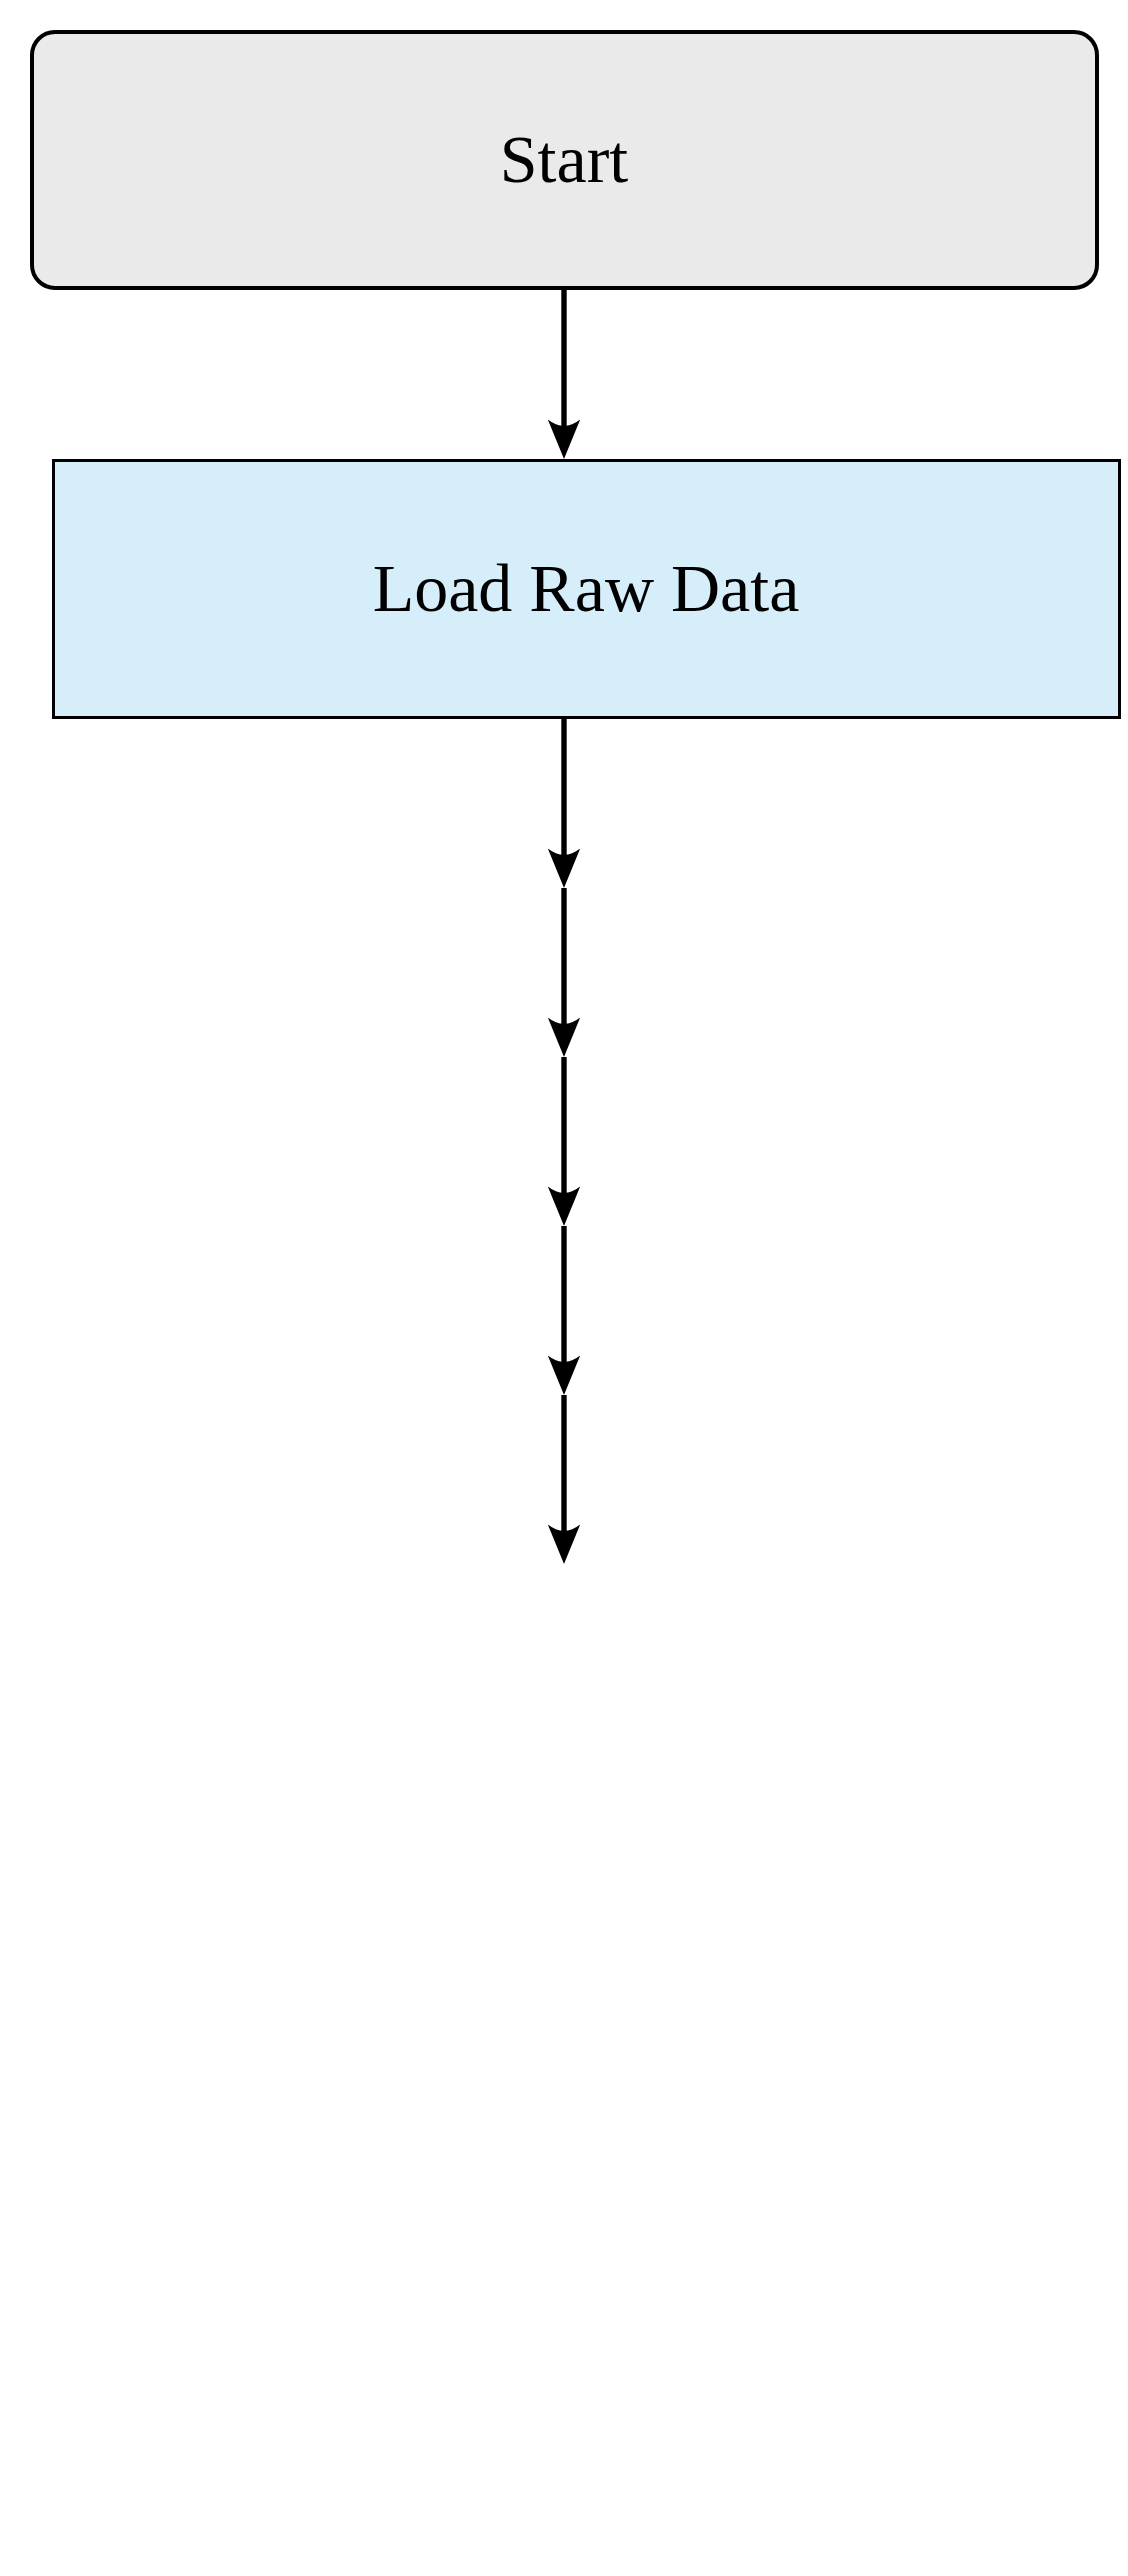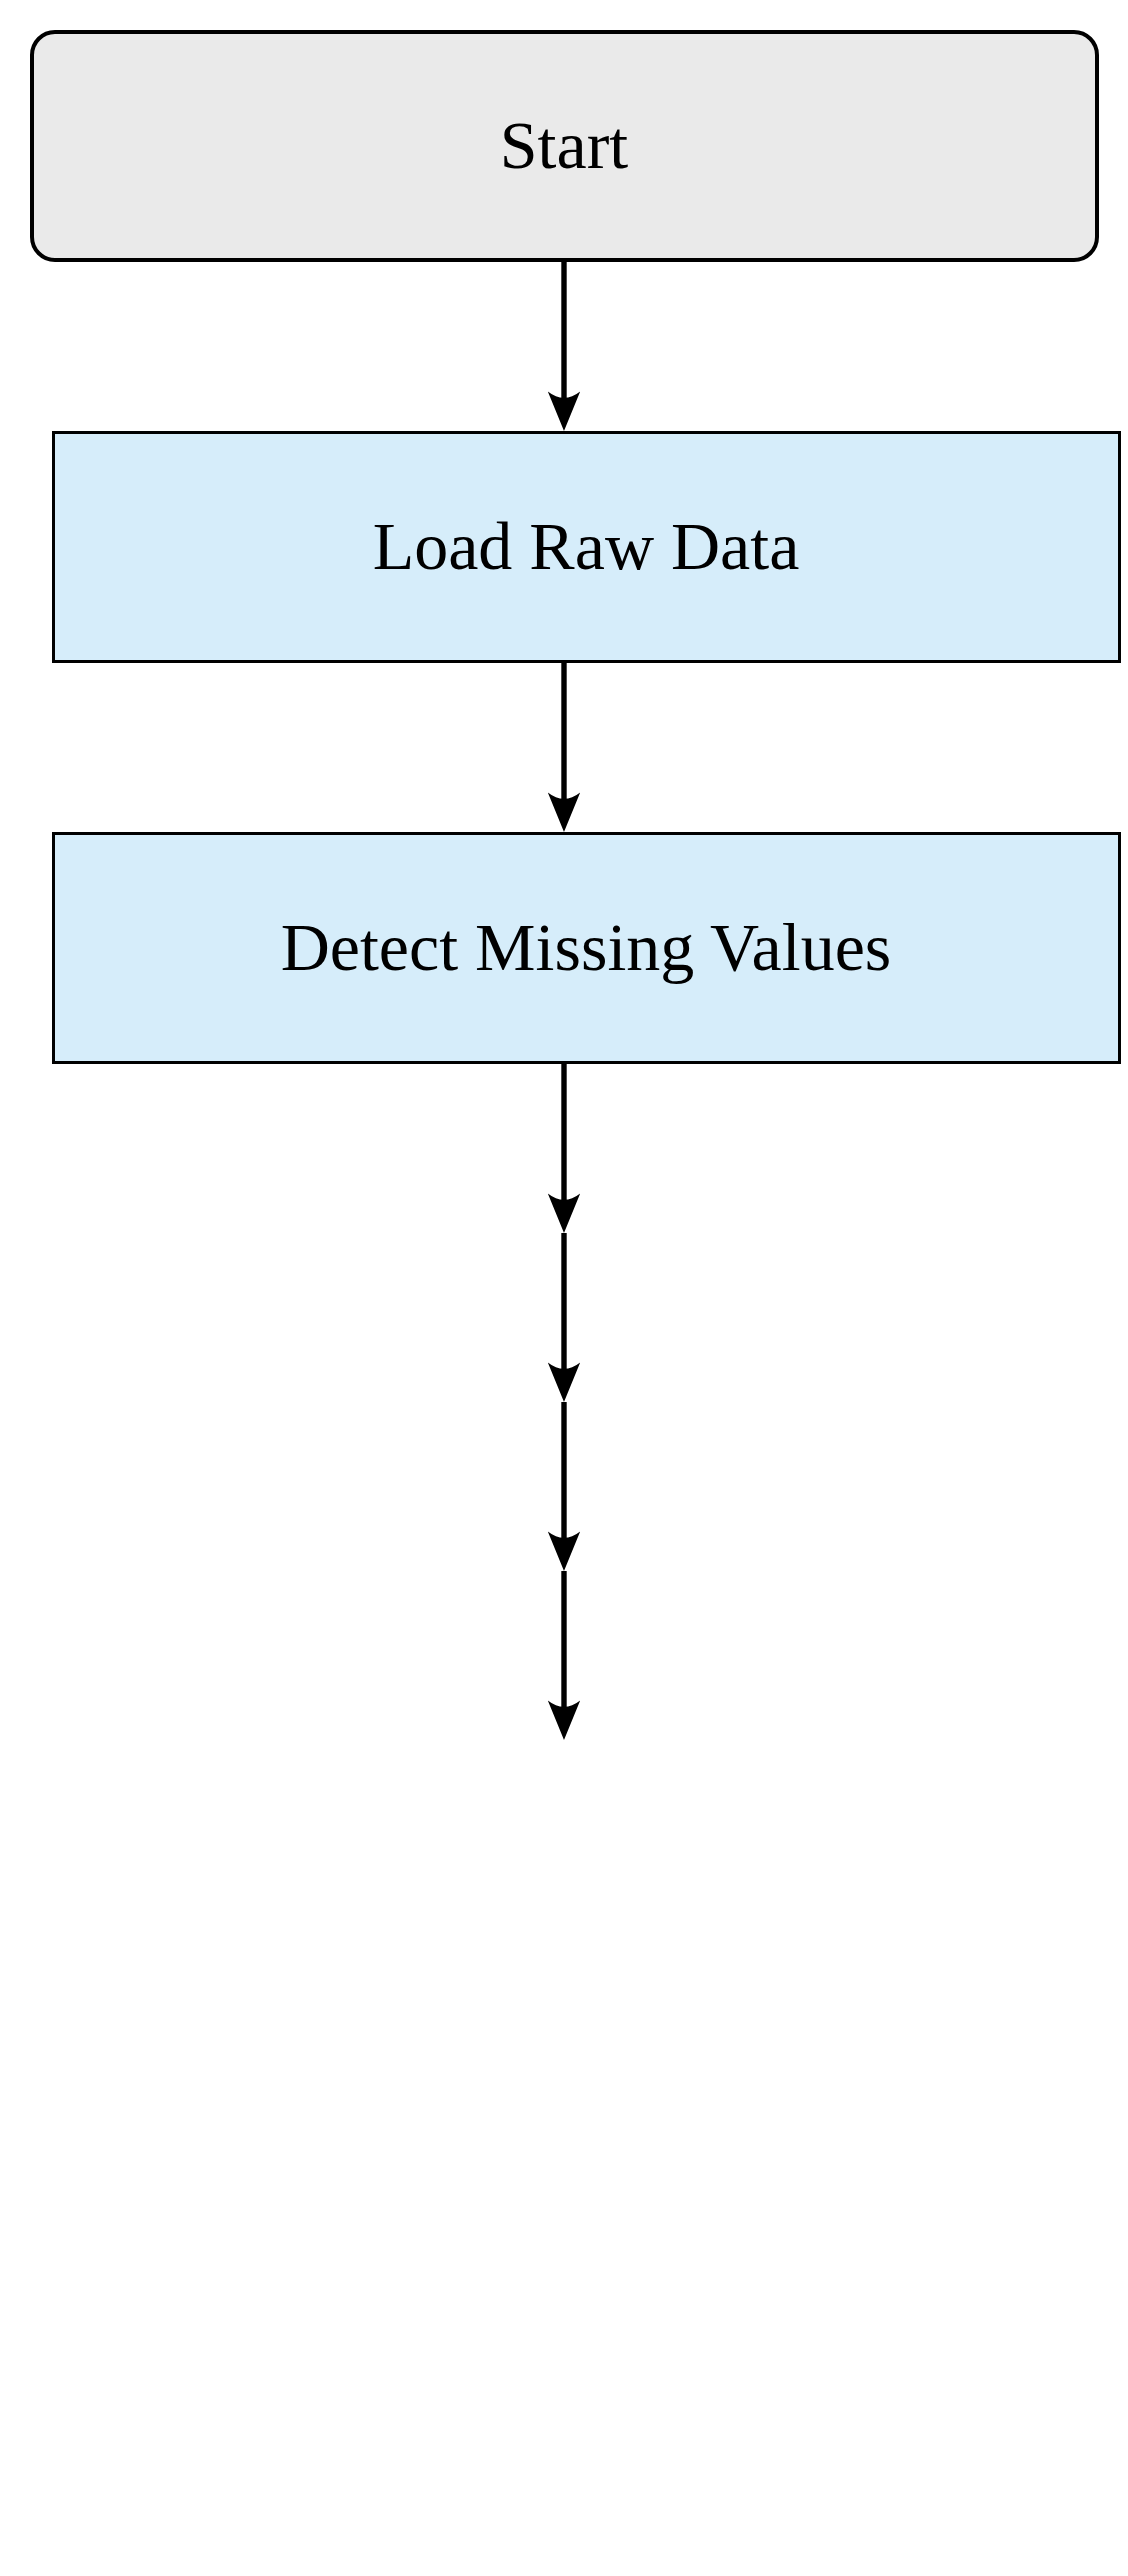--- a/index.html
+++ b/index.html
@@ -16,21 +16,21 @@
   .flowchart {
     width: 1128px;
     padding-top: 30px;
     display: flex;
     flex-direction: column;
     align-items: center;
   }
   .node {
     box-sizing: border-box;
     width: 1069px;
-    height: 232px;
+    height: 260px;
     display: flex;
     align-items: center;
     justify-content: center;
     text-align: center;
     font-size: 68px;
     line-height: 1.28;
     color: #000000;
     white-space: pre-line;
   }
   .node.terminator {
@@ -63,21 +63,20 @@
     <path d="M22,188 L4,144 Q22,158 40,144 Z" fill="#000000"></path>
   </svg>
 
   <div class="node process">Load Raw Data</div>
 
   <svg class="arrow" viewBox="0 0 44 188" xmlns="http://www.w3.org/2000/svg" aria-hidden="true">
     <line x1="22" y1="0" x2="22" y2="154" stroke="#000000" stroke-width="6"></line>
     <path d="M22,188 L4,144 Q22,158 40,144 Z" fill="#000000"></path>
   </svg>
 
-  <div class="node process">Detect Missing Values</div>
 
   <svg class="arrow" viewBox="0 0 44 188" xmlns="http://www.w3.org/2000/svg" aria-hidden="true">
     <line x1="22" y1="0" x2="22" y2="154" stroke="#000000" stroke-width="6"></line>
     <path d="M22,188 L4,144 Q22,158 40,144 Z" fill="#000000"></path>
   </svg>
 
 
   <svg class="arrow" viewBox="0 0 44 188" xmlns="http://www.w3.org/2000/svg" aria-hidden="true">
     <line x1="22" y1="0" x2="22" y2="154" stroke="#000000" stroke-width="6"></line>
     <path d="M22,188 L4,144 Q22,158 40,144 Z" fill="#000000"></path>

